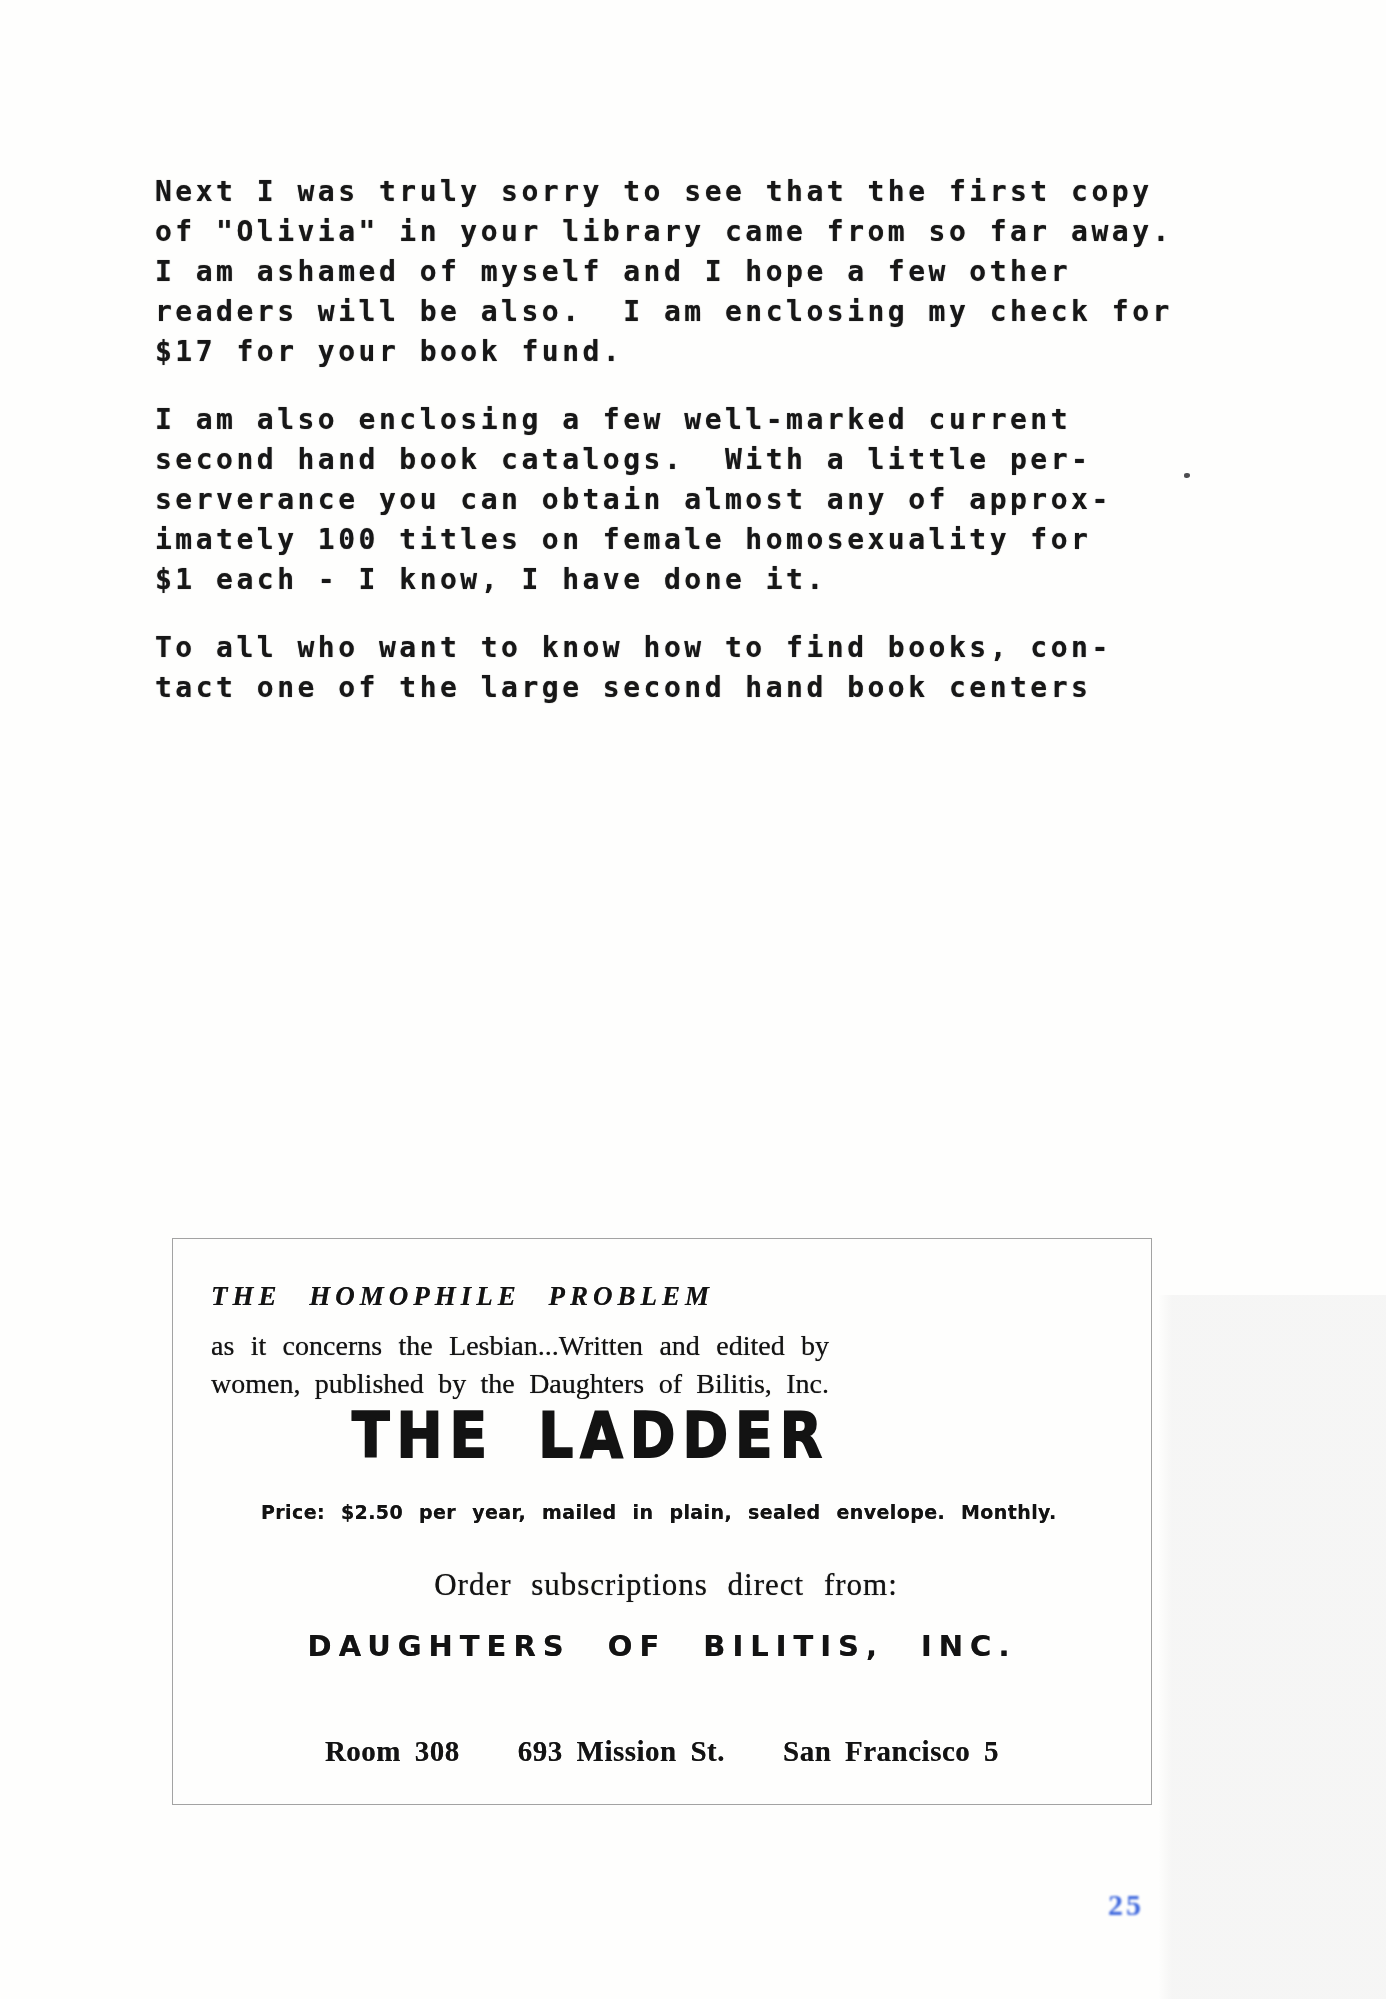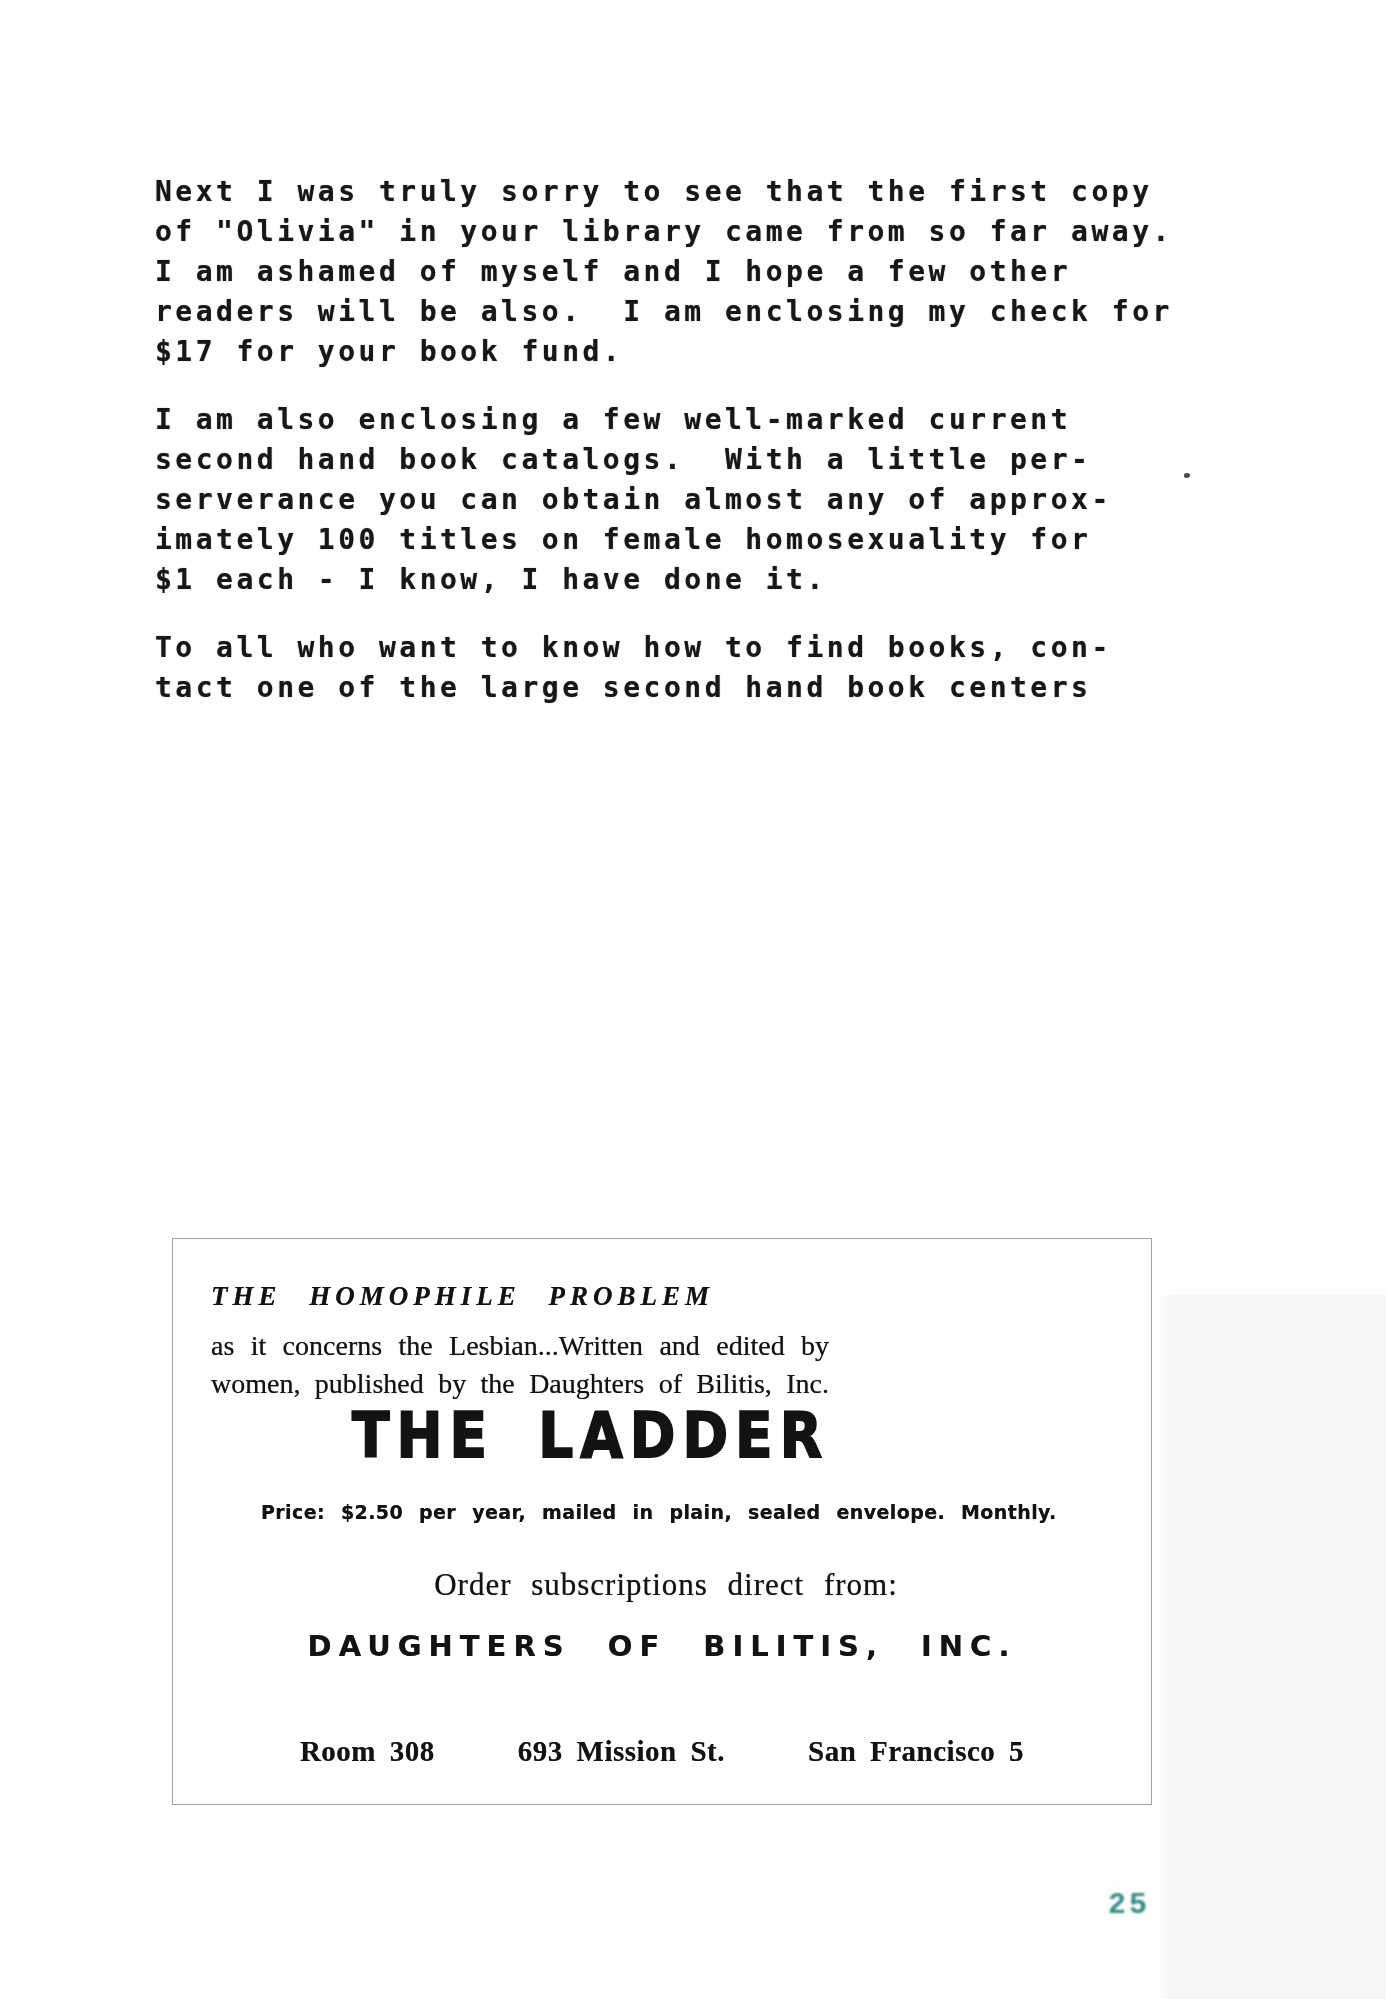--- a/index.html
+++ b/index.html
@@ -129,39 +129,39 @@
     word-spacing: 20px;
     text-shadow: 0 0 0.6px rgba(0,0,0,0.6);
   }
   .ad-address {
     position: absolute;
     left: 0;
     top: 496px;
     width: 100%;
     display: flex;
     justify-content: center;
-    gap: 83px;
+    gap: 58px;
     font-family: "Liberation Serif", serif;
     font-weight: bold;
     font-size: 29px;
     letter-spacing: 0.5px;
     word-spacing: 6px;
     text-shadow: 0 0 0.6px rgba(0,0,0,0.6);
   }
 
   
   .page-number {
     position: absolute;
     left: 1108px;
     top: 1888px;
-    font-family: Liberation Mono, monospace;
+    font-family: Liberation Serif, serif;
     font-weight: bold;
     font-size: 30px;
     letter-spacing: 3px;
-    color: #0f766e;
+    color: #1d4ed8;
     filter: blur(0.8px);
     opacity: 0.85;
   }
   .noise-speck {
     position: absolute;
     left: 1184px;
     top: 473px;
     width: 6px;
     height: 5px;
     background: #4d4d50;

